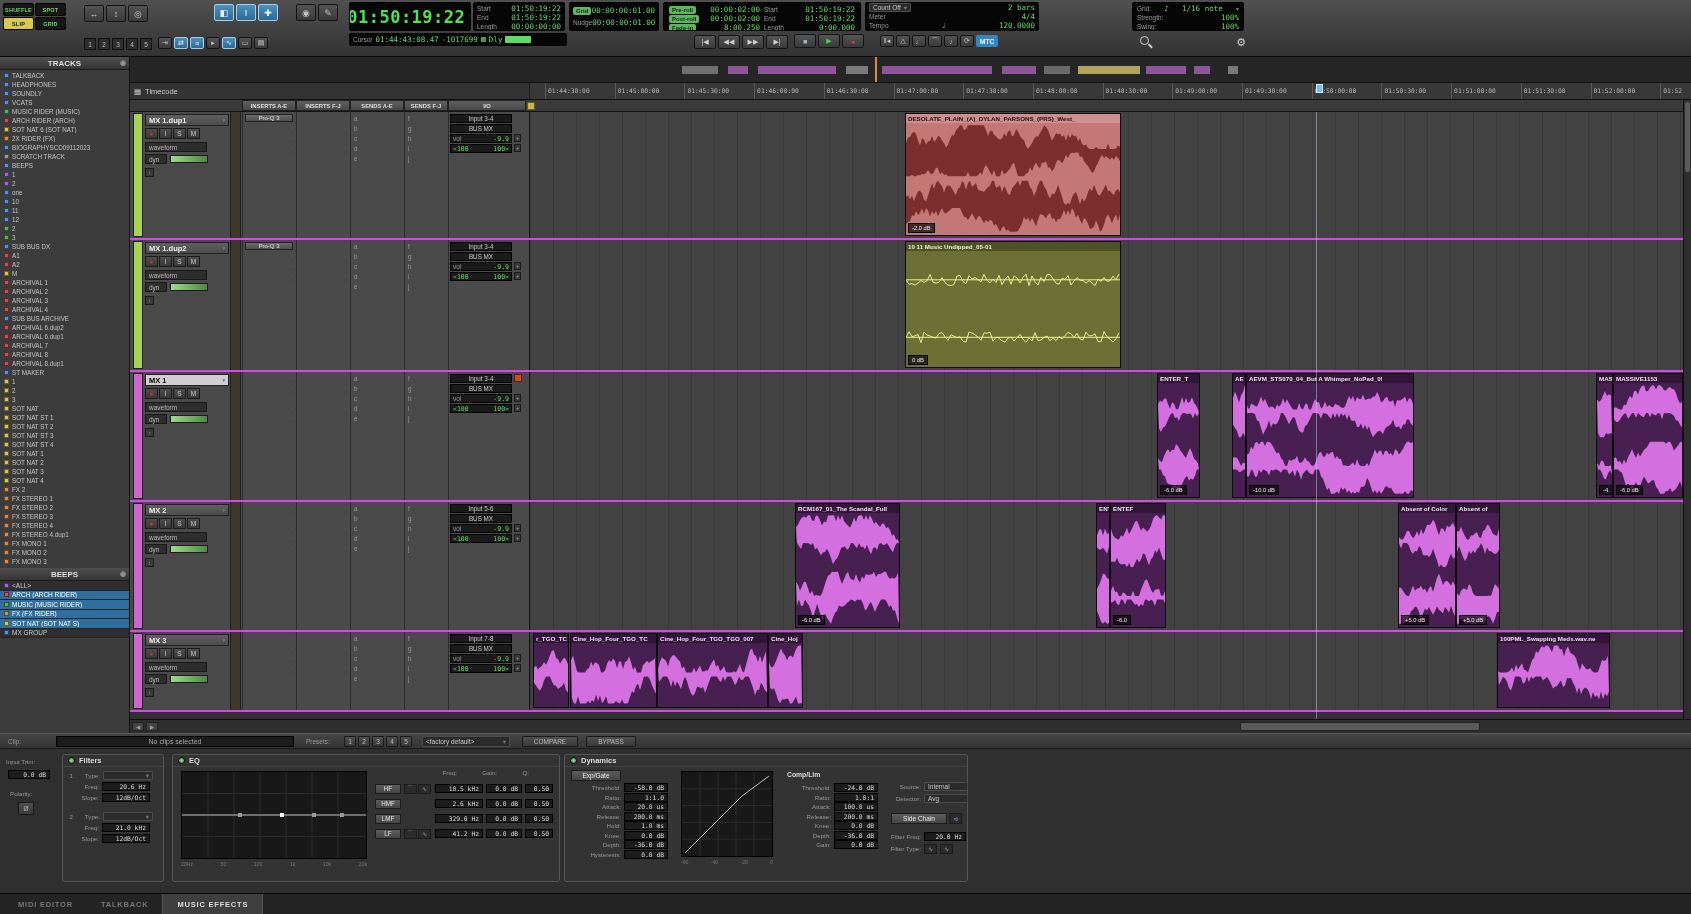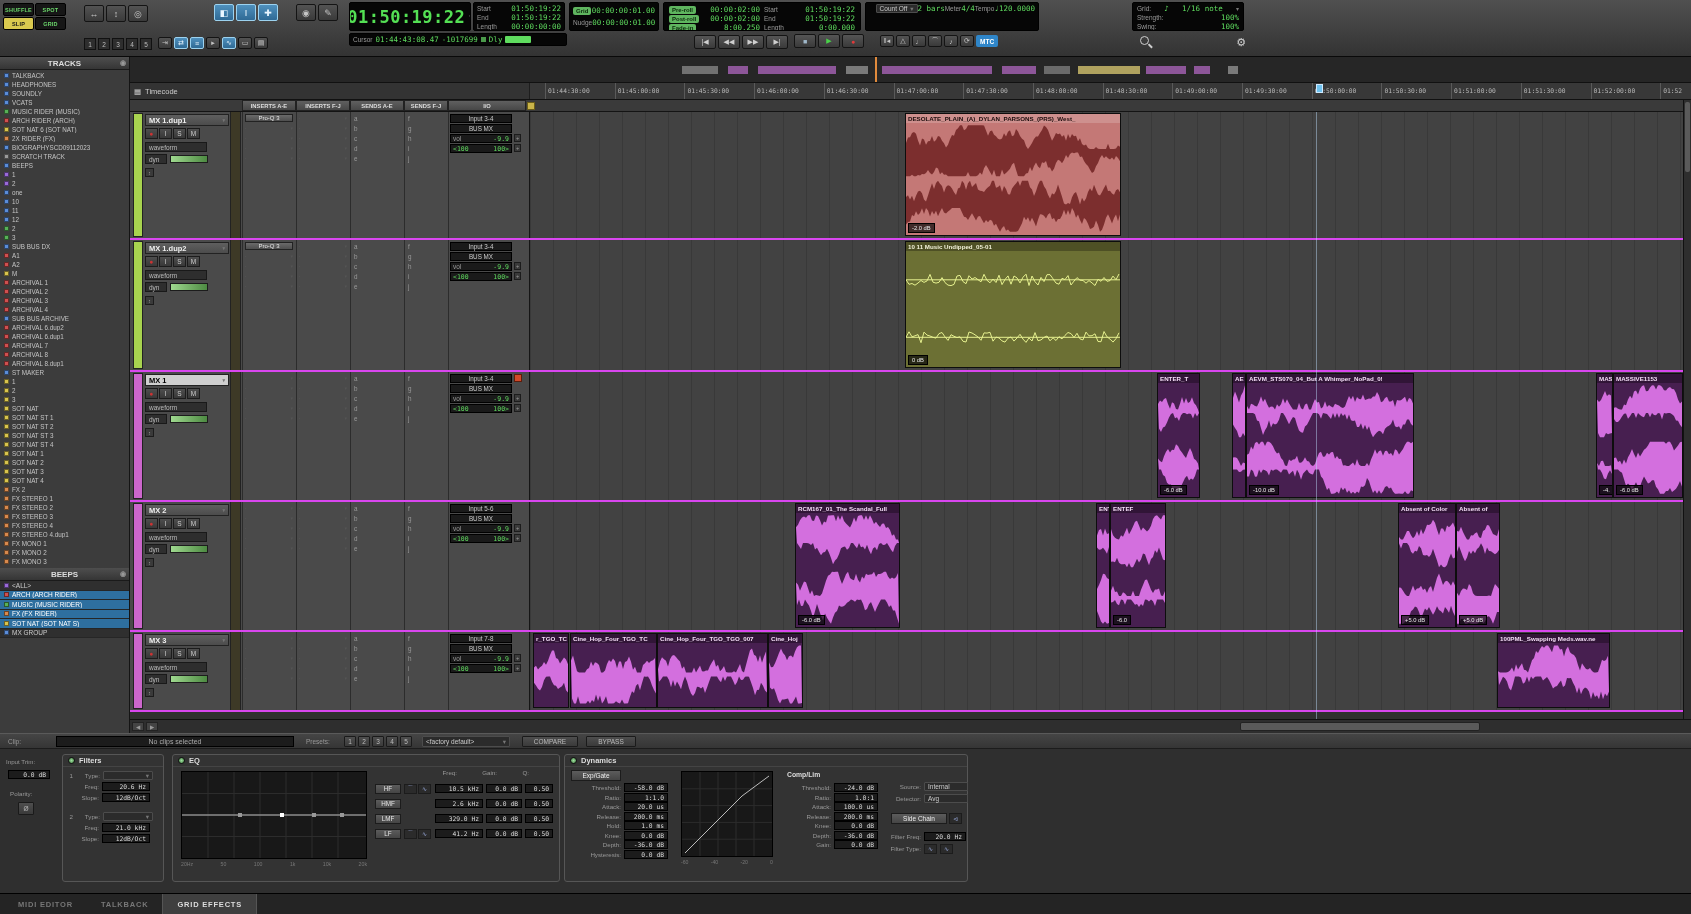--- a/index.html
+++ b/index.html
@@ -24,21 +24,21 @@
 .lbl{color:#999;font-size:6.5px}
 .val{font-family:"DejaVu Sans Mono",monospace;color:#5fdc5f;font-size:7.5px}
 .gbadge{background:#5fb55f;color:#0c2a0c;font-size:6px;font-weight:bold;padding:1px 3px;border-radius:2px}
 .greenblock{width:26px;height:7px;background:#5fdc5f;border-radius:1px}
 .minisq{width:5px;height:5px;background:#4a9a4a}
 #selpanel{left:473px;top:2px;width:92px;height:29px;padding:1px 3px;display:flex;flex-direction:column;justify-content:space-between}
 .srow{display:flex;justify-content:space-between;align-items:center;height:9px}
 #gridnudge{left:569px;top:2px;width:90px;height:29px;padding:2px 3px;display:flex;flex-direction:column;justify-content:space-around}
 #rollpanel{left:663px;top:2px;width:198px;height:29px;padding:1px 3px;display:flex}
 #rollpanel .col{flex:1;display:flex;flex-direction:column;justify-content:space-between;padding:1px 2px}
-#tempopanel{left:865px;top:2px;width:174px;height:29px;padding:1px 3px;display:flex;flex-direction:row;justify-content:flex-end}
+#tempopanel{left:865px;top:2px;width:174px;height:29px;padding:1px 3px;display:flex;flex-direction:column;justify-content:center}
 .ddbtn{background:#2b2b2b;border:1px solid #4c4c4c;color:#ccc;font-size:6.5px;padding:0 3px;height:9px;display:flex;align-items:center;gap:3px;border-radius:1px}
 #gridpanel{left:1132px;top:2px;width:112px;height:29px;padding:1px 4px;display:flex;flex-direction:column;justify-content:space-between}
 #trans1,#trans2,#statusicons{position:absolute;display:flex;gap:2px}
 .transbtn{width:22px;height:14px;background:linear-gradient(#555,#3a3a3a);border:1px solid #141414;border-radius:2px;display:flex;align-items:center;justify-content:center;font-size:7px;color:#cfcfcf}
 .mtc{background:#2f86c9;color:#fff;font-weight:bold;font-size:6.5px;padding:2px 4px;border-radius:2px;display:flex;align-items:center}
 #searchgear{position:absolute;left:1140px;top:36px;width:106px;display:flex;justify-content:space-between;color:#cfcfcf;font-size:11px}
 .cssmag{width:9px;height:9px;border:1.5px solid #cfcfcf;border-radius:50%;position:relative;display:inline-block}
 .cssmag:after{content:"";position:absolute;width:5px;height:1.5px;background:#cfcfcf;transform:rotate(45deg);left:7px;top:8px}
 
 
@@ -1541,15 +1541,15 @@
             <div class="pval" style="width: 36px;">0.0 dB</div>
             <div class="pval" style="width: 28px;">0.50</div>
           </div>
         </div>
     </div>
   </div>
 
   <div id="tabbar">
       <div class="tab">MIDI EDITOR</div>
       <div class="tab">TALKBACK</div>
-      <div class="tab active">GRID EFFECTS</div>
+      <div class="tab active">MUSIC EFFECTS</div>
     </div>
 </div>
 
 </body></html>

